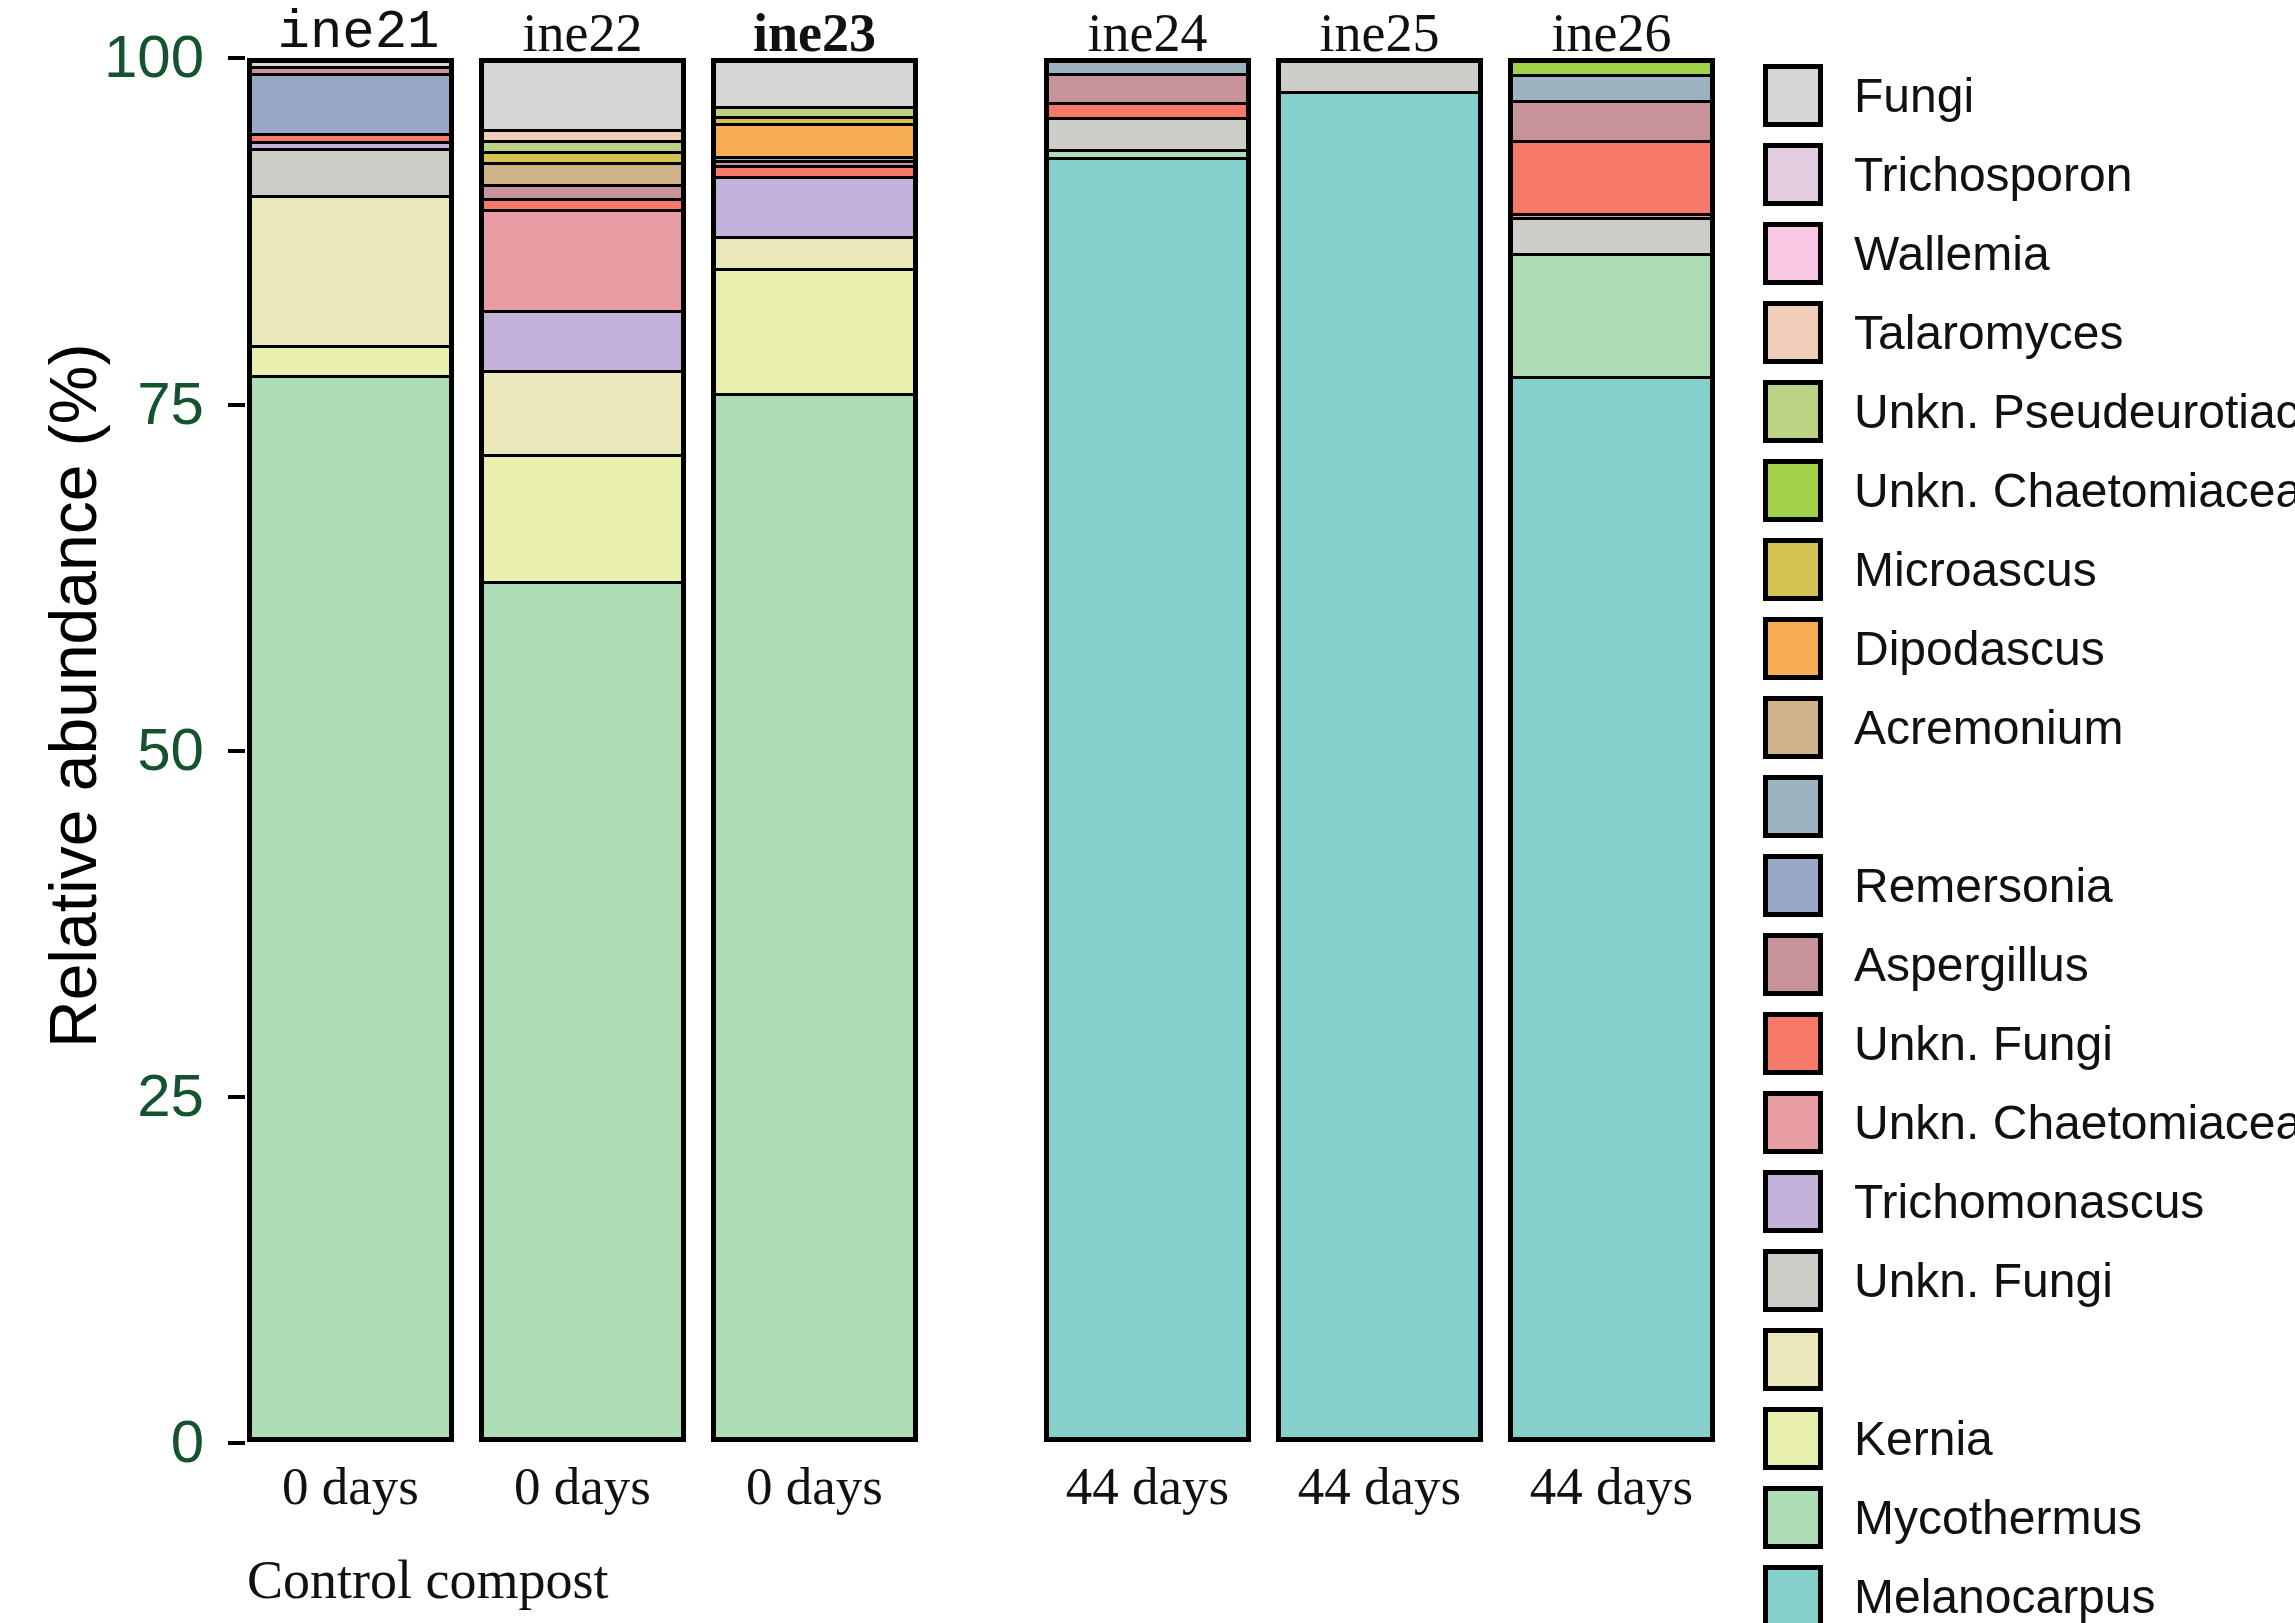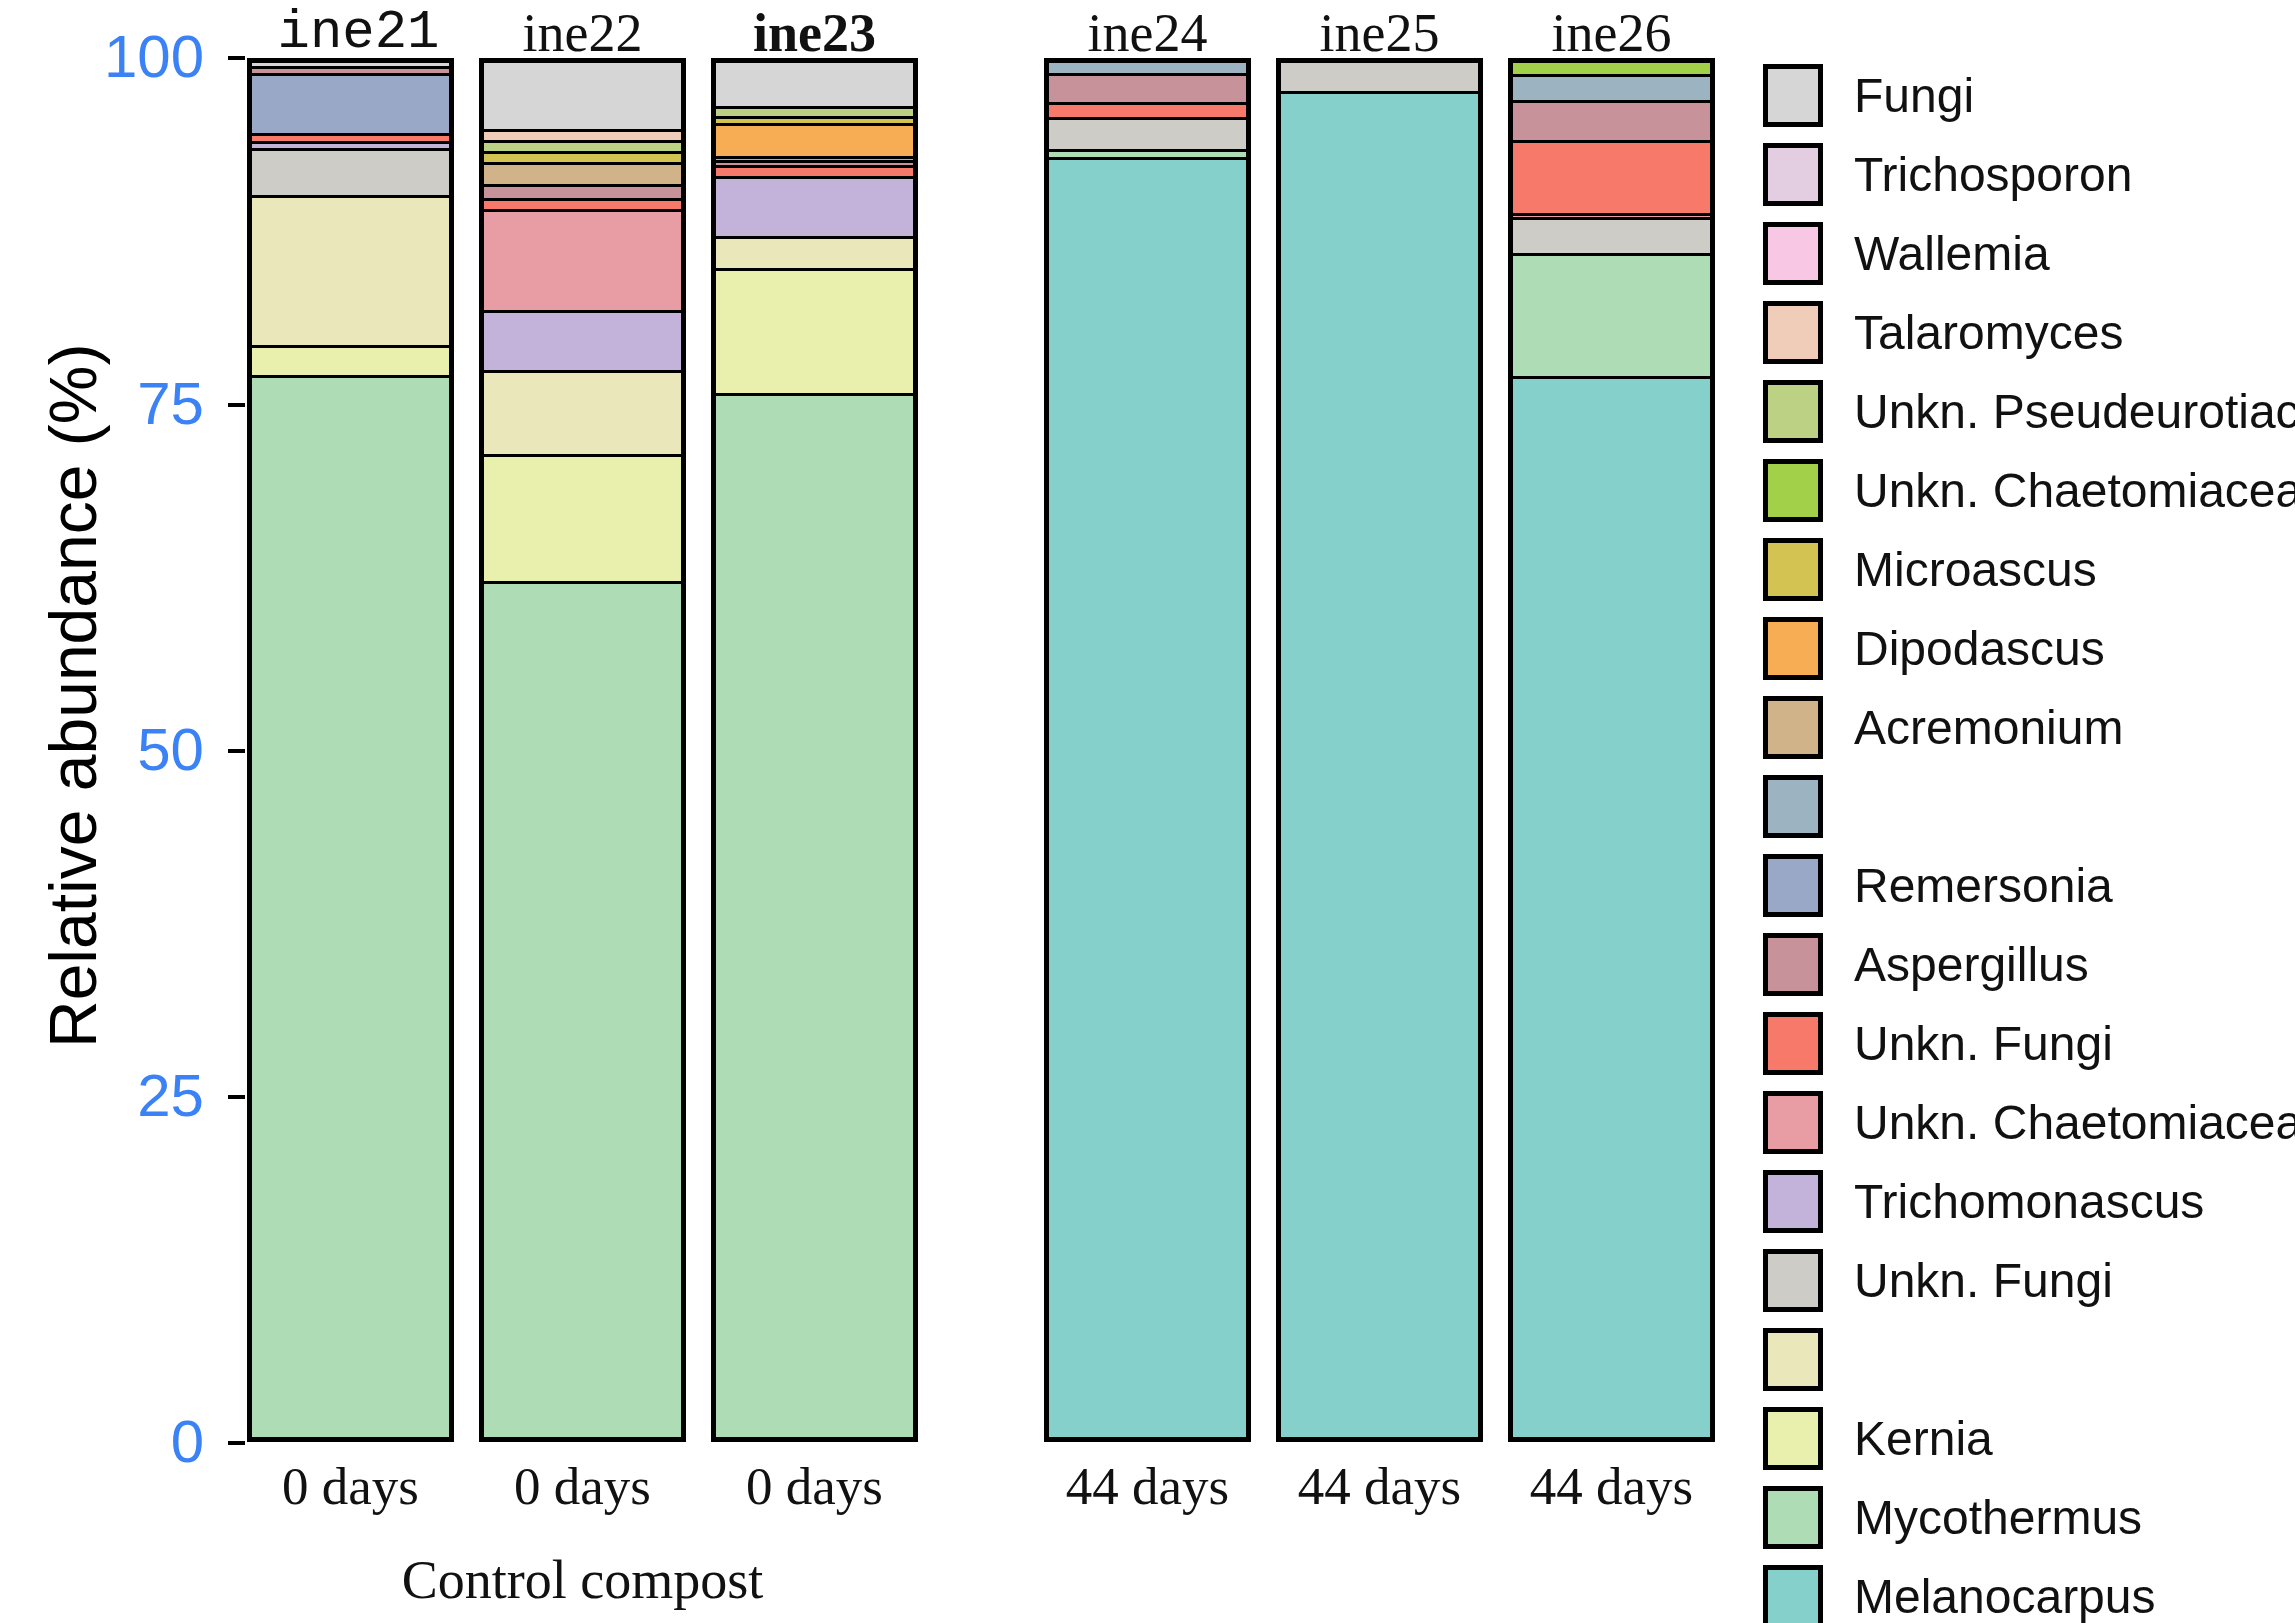--- a/index.html
+++ b/index.html
@@ -6,38 +6,38 @@
   body{width:2295px;height:1623px;font-family:"Liberation Sans",sans-serif;-webkit-font-smoothing:antialiased;}
   #fig{position:relative;width:2295px;height:1623px;background:#fff;overflow:hidden;}
 
   
   #ylab{
     position:absolute;left:-275px;top:662px;width:696px;
     transform:rotate(-90deg);transform-origin:center center;
     text-align:center;font-size:66px;color:#000;
     font-family:"Liberation Sans",sans-serif;white-space:nowrap;
   }
-  .ytick{position:absolute;right:0;width:193px;text-align:right;font-size:60px;color:#3b82f6;
+  .ytick{position:absolute;right:0;width:193px;text-align:right;font-size:60px;color:#14532d;
          font-family:"Liberation Sans",sans-serif;}
   #yticks{position:absolute;left:23px;top:0;width:224px;height:1623px;}
   .ytickmark{position:absolute;left:205px;width:17px;height:3.9px;background:#000;}
 
   
   #plot{position:absolute;left:247px;top:58px;width:1454px;height:1384px;}
   .bar{position:absolute;bottom:0;width:207px;height:1384px;
        border:5.4px solid #000;box-sizing:border-box;background:#fff;
        display:flex;flex-direction:column;overflow:hidden;}
   .seg{width:100%;box-sizing:border-box;border-bottom:3.1px solid #000;flex:none;}
   .seg:last-child{border-bottom:none;}
 
   .barlabel{position:absolute;top:-56px;width:207px;text-align:center;
             font-size:54px;color:#111;font-family:"Liberation Serif",serif;}
   .daylabel{position:absolute;top:1398px;width:207px;text-align:center;
             font-size:53px;color:#111;font-family:"Liberation Serif",serif;}
-  .grouplabel{position:absolute;top:1491px;text-align:center;font-size:54px;color:#111;
+  .grouplabel{position:absolute;top:1491px;font-size:54px;color:#111;
               font-family:"Liberation Serif",serif;}
 
   
   #legend{position:absolute;left:1763px;top:56px;width:534px;}
   .legrow{display:flex;align-items:center;height:79px;}
   .legswatch{width:60px;height:63px;border:5.4px solid #000;box-sizing:border-box;flex:none;}
   .legtext{margin-left:31px;font-size:48px;color:#111;white-space:nowrap;
            font-family:"Liberation Sans",sans-serif;}
 </style>
 </head>

